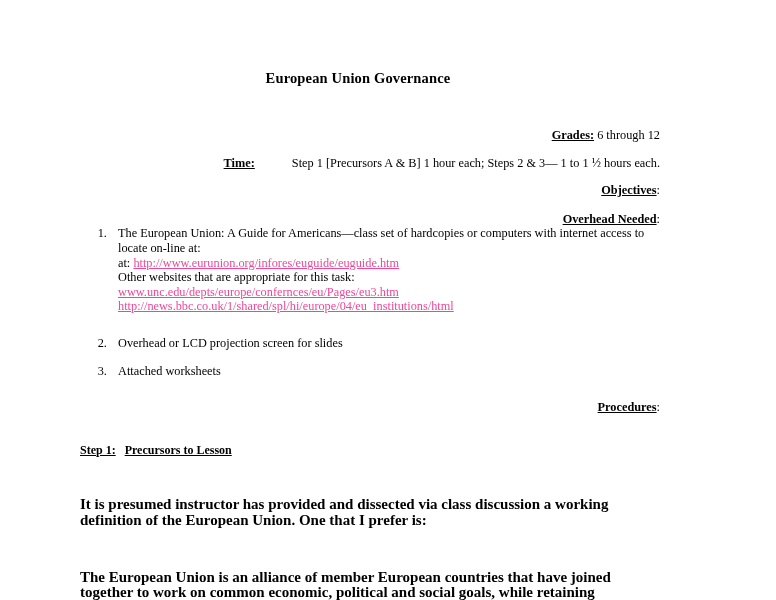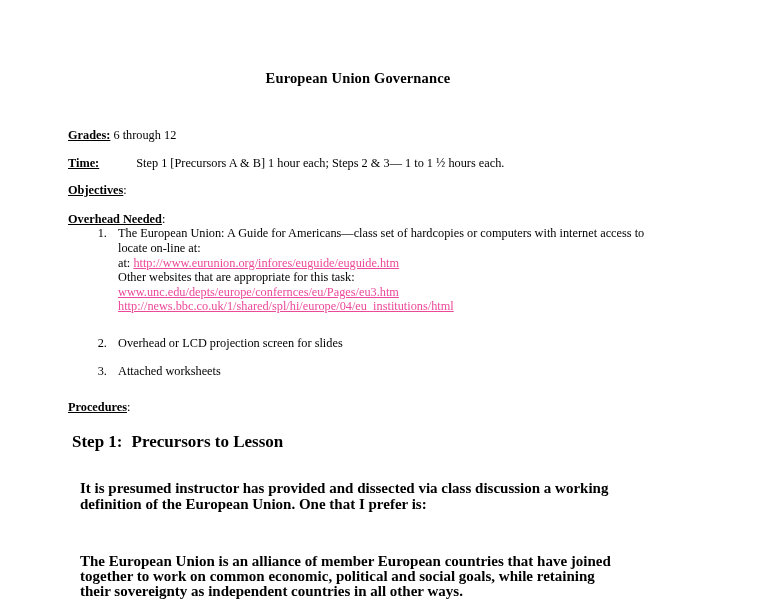--- a/index.html
+++ b/index.html
@@ -28,20 +28,21 @@
     font-size: 14.5px;
     letter-spacing: 0.15px;
     margin: 0;
     padding-top: 70px;
     padding-right: 12px;
   }
   .line {
     font-size: 12.3px;
     line-height: 14.6px;
     margin: 0;
+    text-align: right;
   }
   .lbl {
     font-weight: bold;
     text-decoration: underline;
   }
   .tabbed {
     display: inline-block;
     width: 37px;
   }
   .gap-grades { height: 41px; }
@@ -75,24 +76,25 @@
   .linkblock { display: block; }
   .para {
     font-size: 15px;
     line-height: 15.2px;
     margin: 12px;
     padding-right: 22px;
     text-align: left;
     font-weight: bold;
   }
   .step-head {
-    font-size: 17px;
+    font-size: 12px;
     font-weight: bold;
     line-height: 14.6px;
-    margin: 4px;
+    margin: 12px;
+    text-decoration: underline;
   }
   .step-gap { display: inline-block; width: 9px; }
 </style>
 </head>
 <body>
 
 <div class="page">
 
   <div class="doc-title">European Union Governance</div>
 

